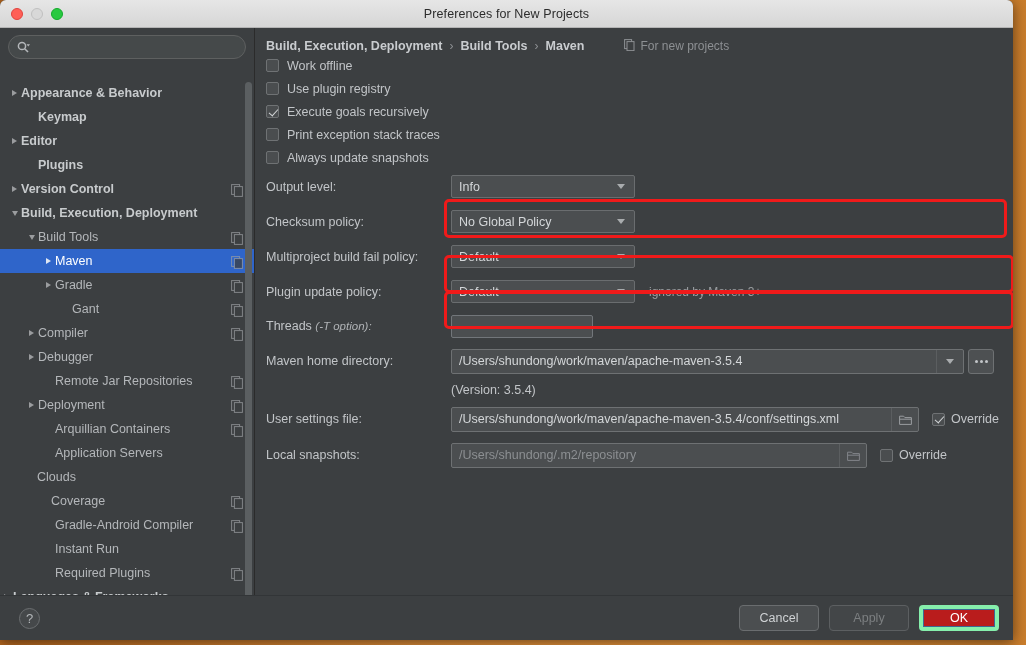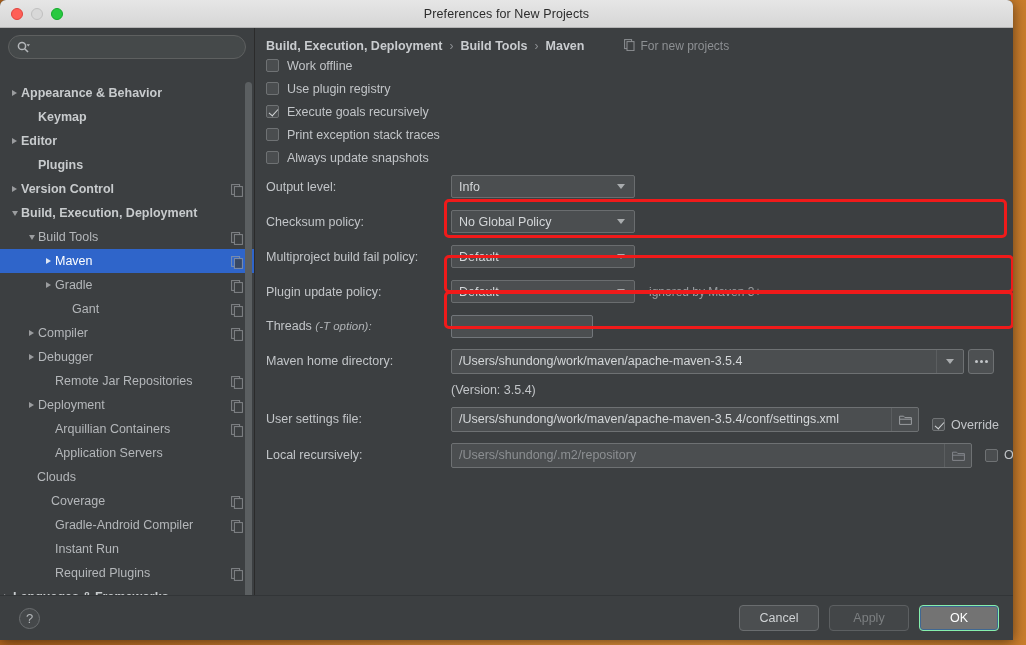--- a/index.html
+++ b/index.html
@@ -249,21 +249,21 @@
     display: flex; gap: 10px;
   }
   .btn {
     height: 26px; min-width: 80px; padding: 0 14px;
     border-radius: 4px; font-size: 12.5px;
     display: flex; align-items: center; justify-content: center;
     border: 1px solid #6a6d6f; background: #4b4e50; color: #cfd2d4;
   }
   .btn.disabled { color: #7c7f81; background: #434648; border-color: #5c5f61; }
   .btn.primary {
-    background: #737373; border: 1px solid #86efac; color: #ffffff;
+    background: #b91c1c; border: 4px solid #86efac; color: #ffffff;
     box-shadow: inset 0 0 0 1px #3f6792;
   }
 </style>
 </head>
 <body>
 
 <div id="backdrop"></div>
 
 <div id="window">
 
@@ -557,42 +557,42 @@
         </div>
       </div>
 
       <div class="form-row" style="height:22px;">
         <div class="form-label"></div>
         <div class="version-note">(Version: 3.5.4)</div>
       </div>
 
       <div class="form-row" style="height:36px;">
         <div class="form-label">User settings file:</div>
-        <div style="display:flex;align-items:flex-end;">
+        <div style="display:flex;align-items:center;">
           <div class="path-field" style="width:468px;">
             <span class="ptxt">/Users/shundong/work/maven/apache-maven-3.5.4/conf/settings.xml</span>
             <span class="sepline"></span>
             <span class="iconbtn">
               <svg width="13" height="11" viewBox="0 0 13 11">
                 <path d="M0.6 2.2h4l1.3 1.4h6.5v6.8H0.6z" fill="none" stroke="#9a9da0" stroke-width="1"></path>
                 <line x1="0.6" y1="5.2" x2="12.4" y2="5.2" stroke="#9a9da0" stroke-width="1"></line>
               </svg>
             </span>
           </div>
           <div class="override" style="margin-left:13px;">
             <span class="cbox checked"></span>
             <span class="cb-label">Override</span>
           </div>
         </div>
       </div>
 
       <div class="form-row" style="height:36px;">
-        <div class="form-label">Local recursively:</div>
+        <div class="form-label">Local snapshots:</div>
         <div style="display:flex;align-items:center;">
-          <div class="path-field" style="width:521px;">
+          <div class="path-field" style="width:416px;">
             <span class="ptxt placeholder">/Users/shundong/.m2/repository</span>
             <span class="sepline"></span>
             <span class="iconbtn">
               <svg width="13" height="11" viewBox="0 0 13 11">
                 <path d="M0.6 2.2h4l1.3 1.4h6.5v6.8H0.6z" fill="none" stroke="#82858a" stroke-width="1"></path>
                 <line x1="0.6" y1="5.2" x2="12.4" y2="5.2" stroke="#82858a" stroke-width="1"></line>
               </svg>
             </span>
           </div>
           <div class="override" style="margin-left:13px;">

